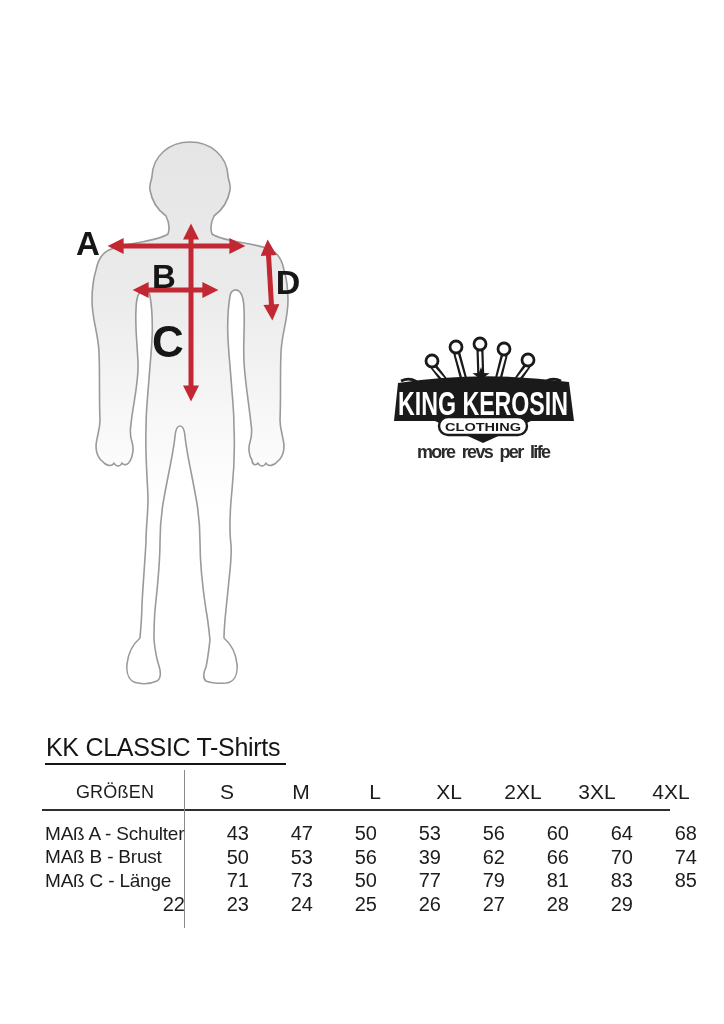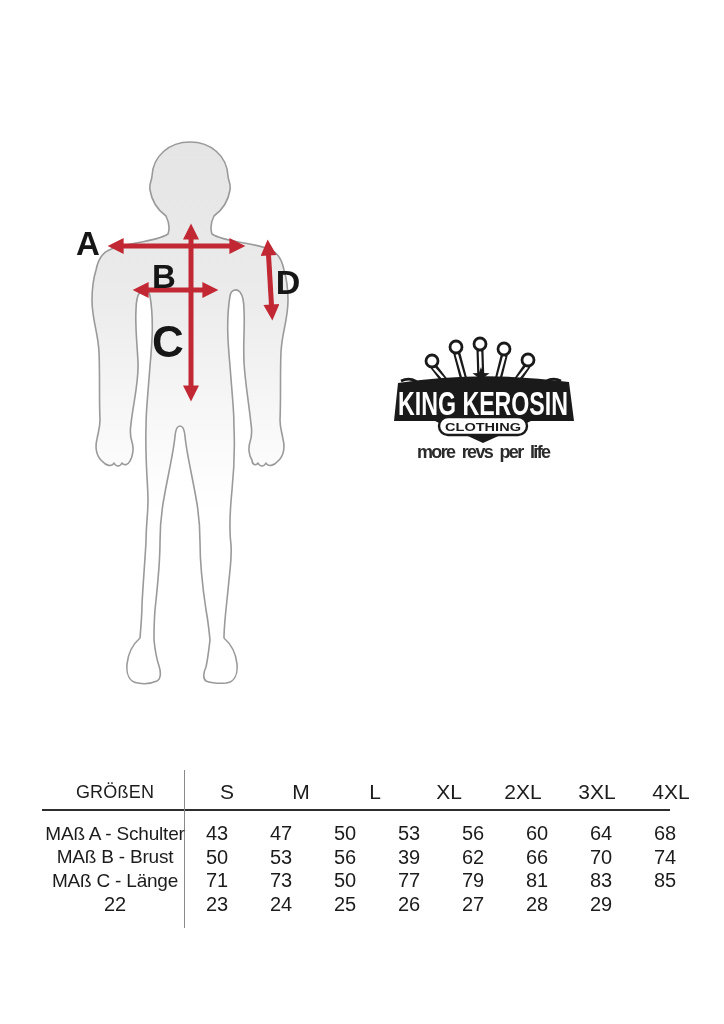--- a/index.html
+++ b/index.html
@@ -24,22 +24,22 @@
     border-bottom:2px solid #151515; padding:0 6px 3px 1px; line-height:26px;
   }
   .size-table-header, .size-table-body {
     position:absolute; left:45px;
     display:grid; grid-template-columns:140px repeat(8,64px);
   }
   .size-table-header { top:768px; height:42px; align-items:center; padding-top:6px;gap:10px; }
   .size-table-body   { top:822px; grid-auto-rows:23.5px; align-items:center; }
   .sizes-label { font-size:18px; text-align:center; letter-spacing:0.2px; }
   .size-col    { font-size:21px; text-align:center; }
-  .row-label   { font-size:19px; text-align:center; white-space:nowrap; letter-spacing:-0.2px; }
-  .cell-value  { font-size:20px; text-align:center; }
+  .row-label   { font-size:19px; text-align:left; white-space:nowrap; letter-spacing:-0.2px; }
+  .cell-value  { font-size:20px; text-align:right; }
   .rule-h {
     position:absolute; left:42px; top:809px; width:628px; height:0;
     border-top:2px solid #2e2e2e;
   }
   .rule-v {
     position:absolute; left:184px; top:770px; width:0; height:158px;
     border-left:1.5px solid #8a8a8a;
   }
 </style>
 </head>
@@ -158,20 +158,21 @@
       <path fill="#1a1a1a" d="M13 52 Q98 39 184 51 L189 90 L146 90 L98 112 L50 90 L9 90 Z"></path>
       <text x="98" y="84" text-anchor="middle" font-family="Liberation Sans, sans-serif" font-size="33" font-weight="bold" fill="#ffffff" textLength="170" lengthAdjust="spacingAndGlyphs">KING KEROSIN</text>
 
       <rect x="54" y="86" width="88" height="18" rx="9" fill="#ffffff" stroke="#1a1a1a" stroke-width="2.4"></rect>
       <text x="98" y="99.5" text-anchor="middle" font-family="Liberation Sans, sans-serif" font-size="10" font-weight="bold" fill="#1a1a1a" textLength="76" lengthAdjust="spacingAndGlyphs">CLOTHING</text>
 
       <text x="99" y="127" text-anchor="middle" font-family="Liberation Sans, sans-serif" font-size="18" font-weight="bold" fill="#2b2b2b" word-spacing="4" textLength="134" lengthAdjust="spacing">more revs per life</text>
     </svg>
   </div>
 
+  <div class="chart-title">KK CLASSIC T-Shirts</div>
 
   <div class="size-table-header">
     <div class="sizes-label">GRÖßEN</div>
     <div class="size-col">S</div>
     <div class="size-col">M</div>
     <div class="size-col">L</div>
     <div class="size-col">XL</div>
     <div class="size-col">2XL</div>
     <div class="size-col">3XL</div>
     <div class="size-col">4XL</div>

